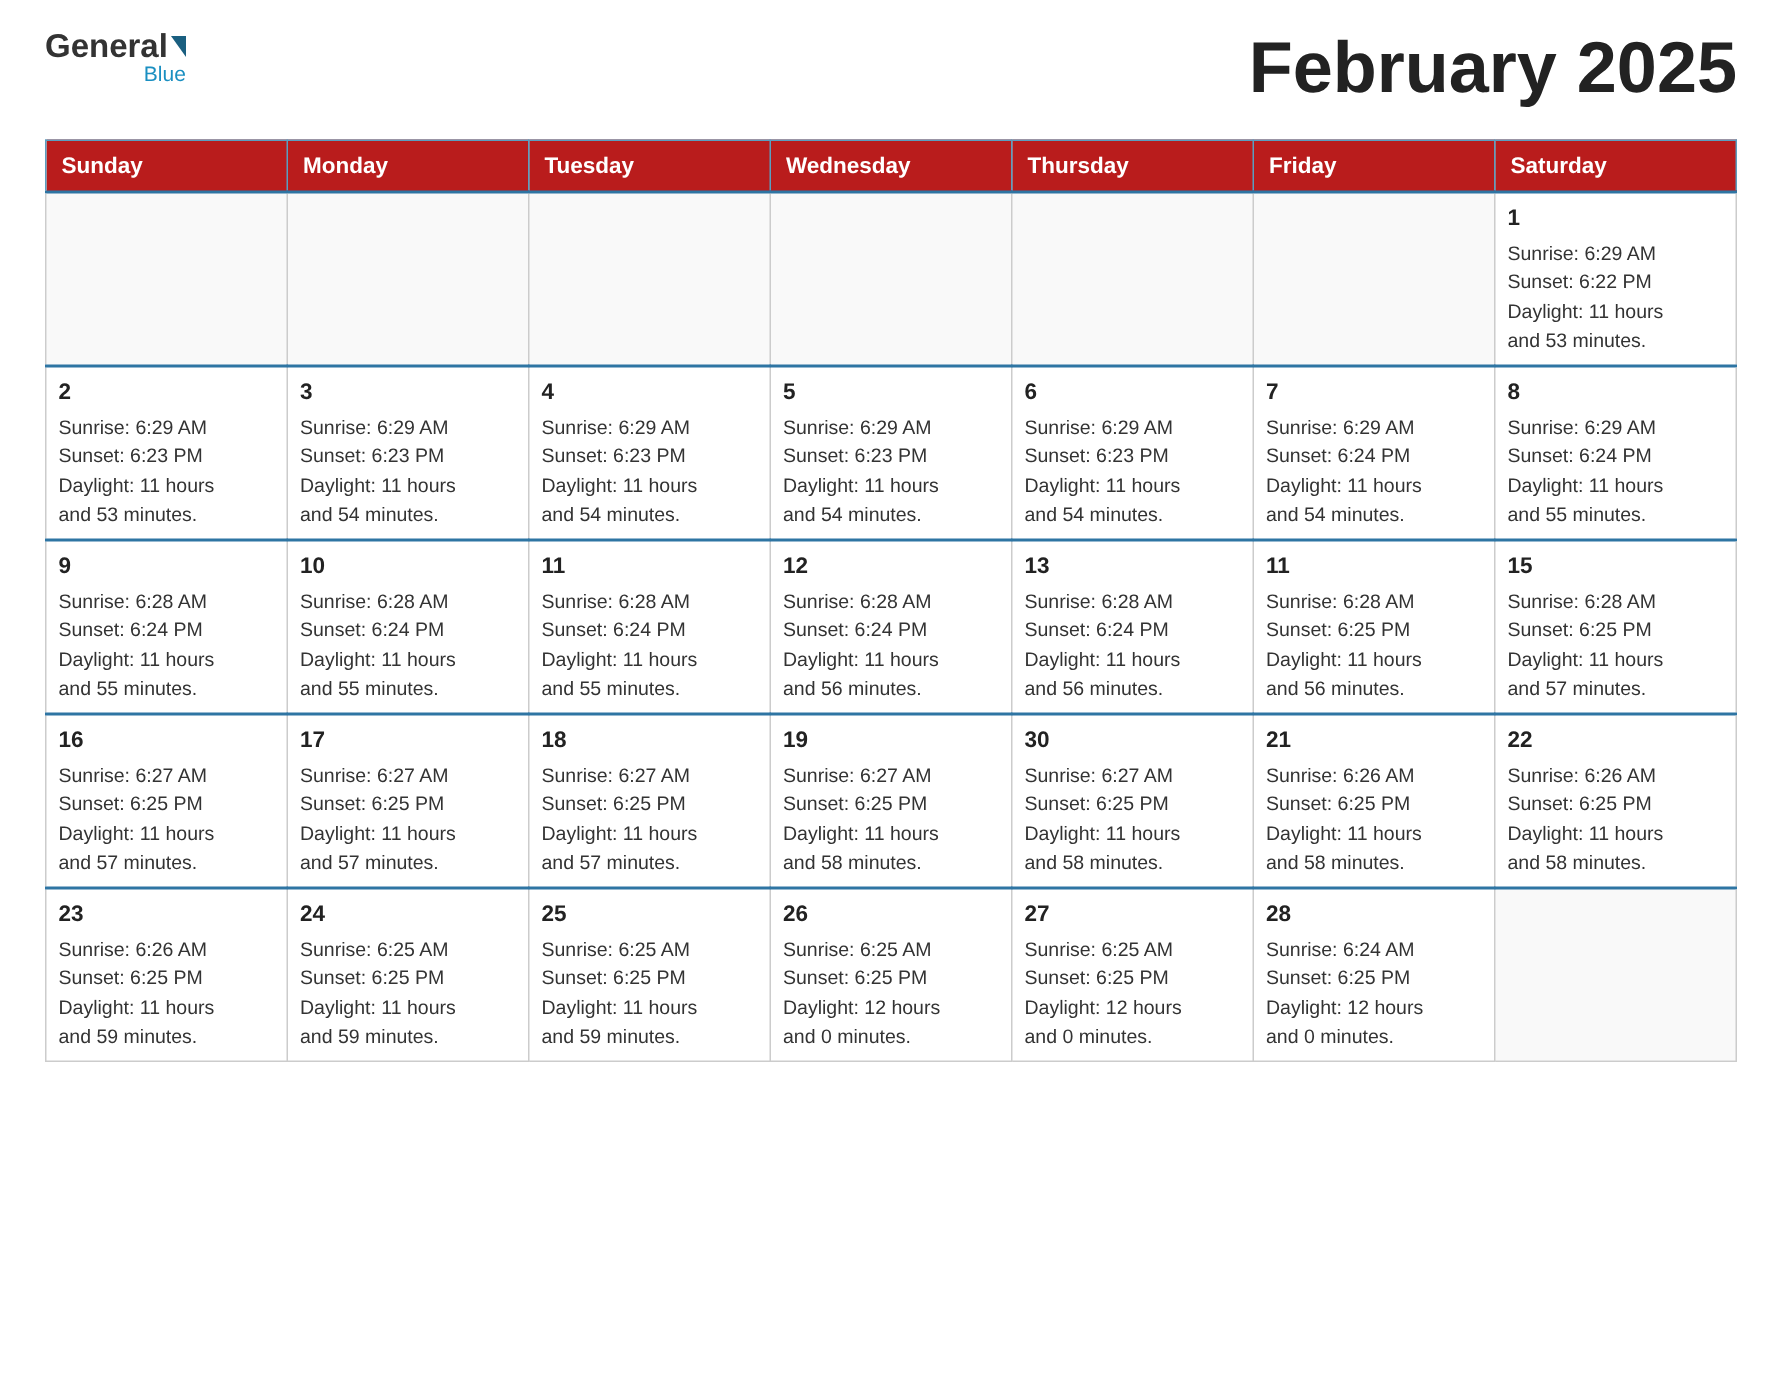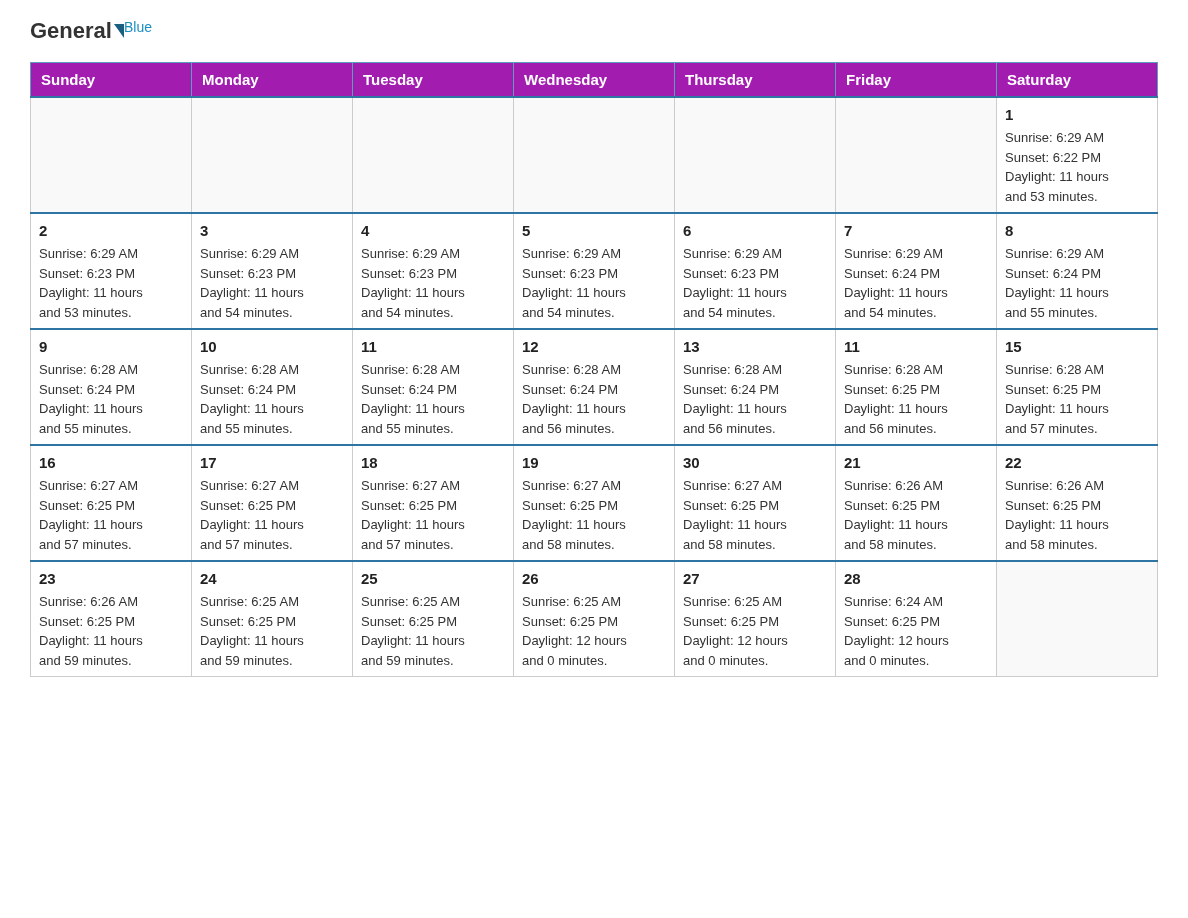--- a/index.html
+++ b/index.html
@@ -11,22 +11,22 @@
       min-height: 918px;
     }
     .header {
       display: flex;
       justify-content: space-between;
       align-items: flex-start;
       margin-bottom: 20px;
     }
     .logo {
       display: flex;
-      flex-direction: row;
-      align-items: flex-start;
+      flex-direction: column;
+      align-items: flex-end;
     }
     .logo-general {
       font-size: 22px;
       font-weight: bold;
       color: #333;
       line-height: 1;
     }
     .logo-blue {
       font-size: 14px;
       font-weight: normal;
@@ -55,21 +55,21 @@
       font-size: 20px;
       color: #555;
       margin-top: 4px;
     }
     .calendar {
       width: 100%;
       border-collapse: collapse;
       border: 1px solid #aaa;
     }
     .calendar th {
-      background-color: #a21caf;
+      background-color: #b91c1c;
       color: #fff;
       font-size: 15px;
       font-weight: bold;
       padding: 8px 10px;
       text-align: left;
       border: 1px solid #5a9ec0;
     }
     .calendar td {
       vertical-align: top;
       border: 1px solid #ccc;
@@ -107,20 +107,21 @@
 
 <div class="header">
   <div class="logo">
     <div style="display:flex; align-items:center;">
       <span class="logo-general">General</span>
       <span class="logo-triangle"></span>
     </div>
     <span class="logo-blue">Blue</span>
   </div>
   <div class="title-block">
+    <div class="month-title">February 2025</div>
   </div>
 </div>
 
 <table class="calendar">
   <thead>
     <tr>
     <th>Sunday</th>
         <th>Monday</th>
         <th>Tuesday</th>
         <th>Wednesday</th>

